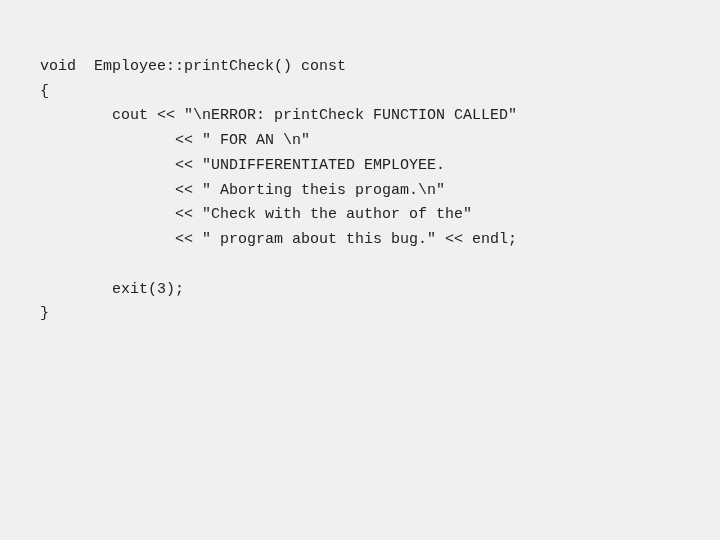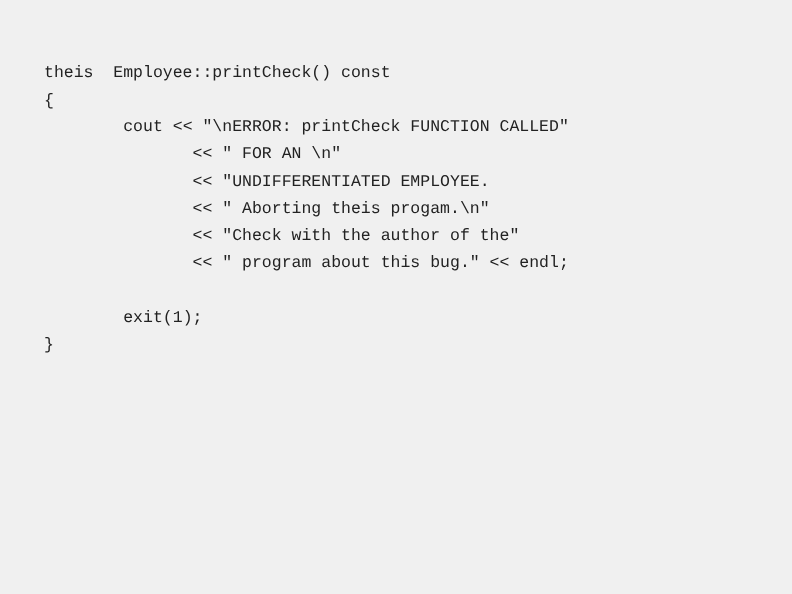--- a/index.html
+++ b/index.html
@@ -24,24 +24,24 @@
 
     .code-block {
       line-height: 1.65;
       white-space: pre;
     }
   </style>
 </head>
 <body>
 
 <div class="code-block">
-<span>theis  Employee::printCheck() const</span>
+<span>void  Employee::printCheck() const</span>
 <span>{</span>
         <span>cout &lt;&lt; "\nERROR: printCheck FUNCTION CALLED"</span>
                <span>&lt;&lt; " FOR AN \n"</span>
                <span>&lt;&lt; "UNDIFFERENTIATED EMPLOYEE.</span>
                <span>&lt;&lt; " Aborting theis progam.\n"</span>
                <span>&lt;&lt; "Check with the author of the"</span>
                <span>&lt;&lt; " program about this bug." &lt;&lt; endl;</span>
 
-        <span>exit(1);</span>
+        <span>exit(3);</span>
 <span>}</span>
 </div>
 
 </body></html>

